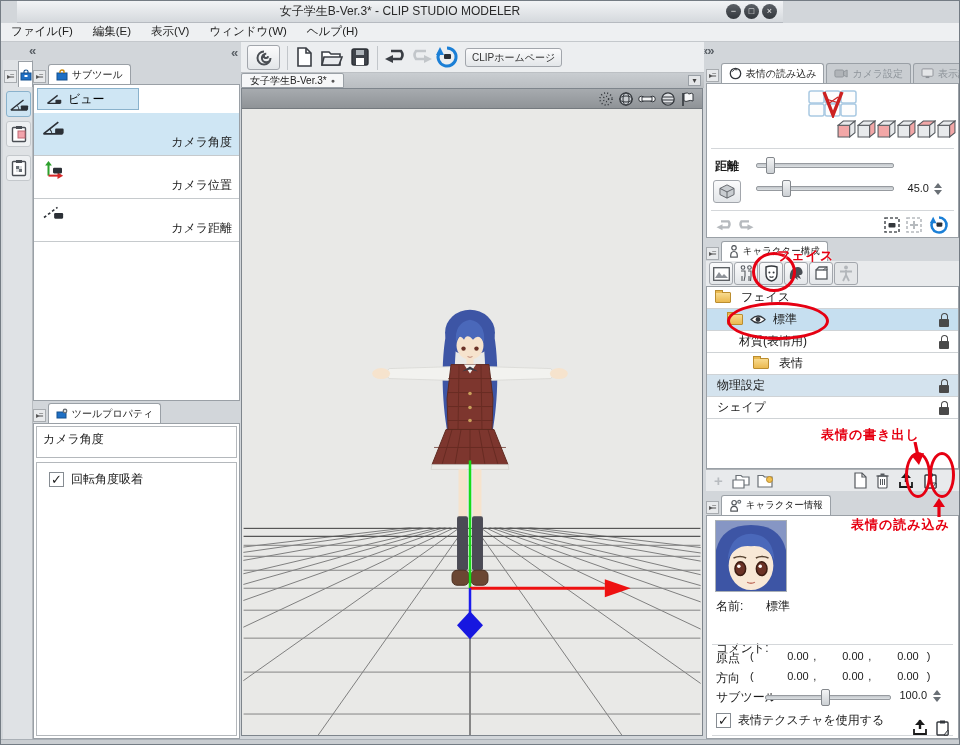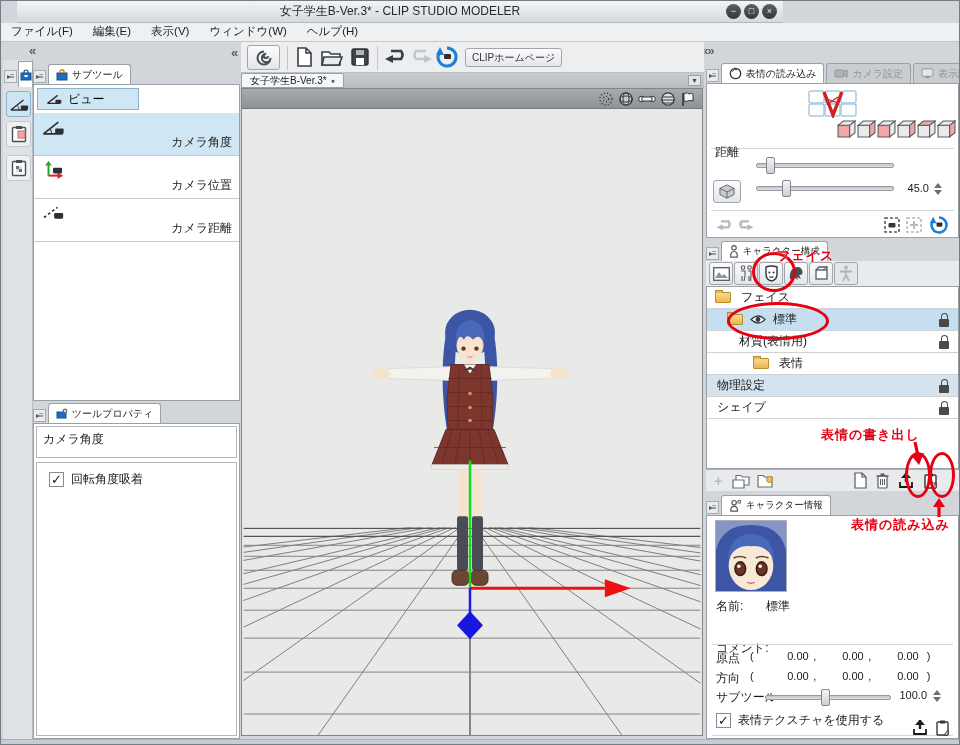--- a/index.html
+++ b/index.html
@@ -464,21 +464,21 @@
             <polygon points="12,5 17,1 17,12 12,16" fill="#e8eaec" stroke="#55595e"></polygon>
           </svg>
         <svg width="19" height="18" viewBox="0 0 18 17">
             <polygon points="1,5 12,5 12,16 1,16" fill="#e8eaec" stroke="#55595e"></polygon>
             <polygon points="1,5 6,1 17,1 12,5" fill="#e8eaec" stroke="#55595e"></polygon>
             <polygon points="12,5 17,1 17,12 12,16" fill="#f2a7a7" stroke="#55595e"></polygon>
           </svg>
       </div>
       <div class="hr abs" style="left:4px; top:64px; width:243px;"></div>
 
-      <span class="abs kv" style="left:8px; top:60px; font-weight:normal;">距離</span>
+      <span class="abs kv" style="left:8px; top:74px; font-weight:bold;">距離</span>
       <div class="abs" style="left:49px; top:79px; width:138px;">
         <div class="track"></div>
         <div class="thumb" style="left:10px; top:-6px;"></div>
       </div>
 
       <div class="abs tbtn" style="left:6px; top:96px; width:28px; height:23px;">
         <svg width="16" height="15" viewBox="0 0 18 17">
             <polygon points="9,1 17,5 17,12 9,16 1,12 1,5" fill="#c9cdd1" stroke="#55595e"></polygon>
             <path d="M1,5 L9,9 L17,5 M9,9 L9,16" fill="none" stroke="#55595e"></path>
           </svg>

